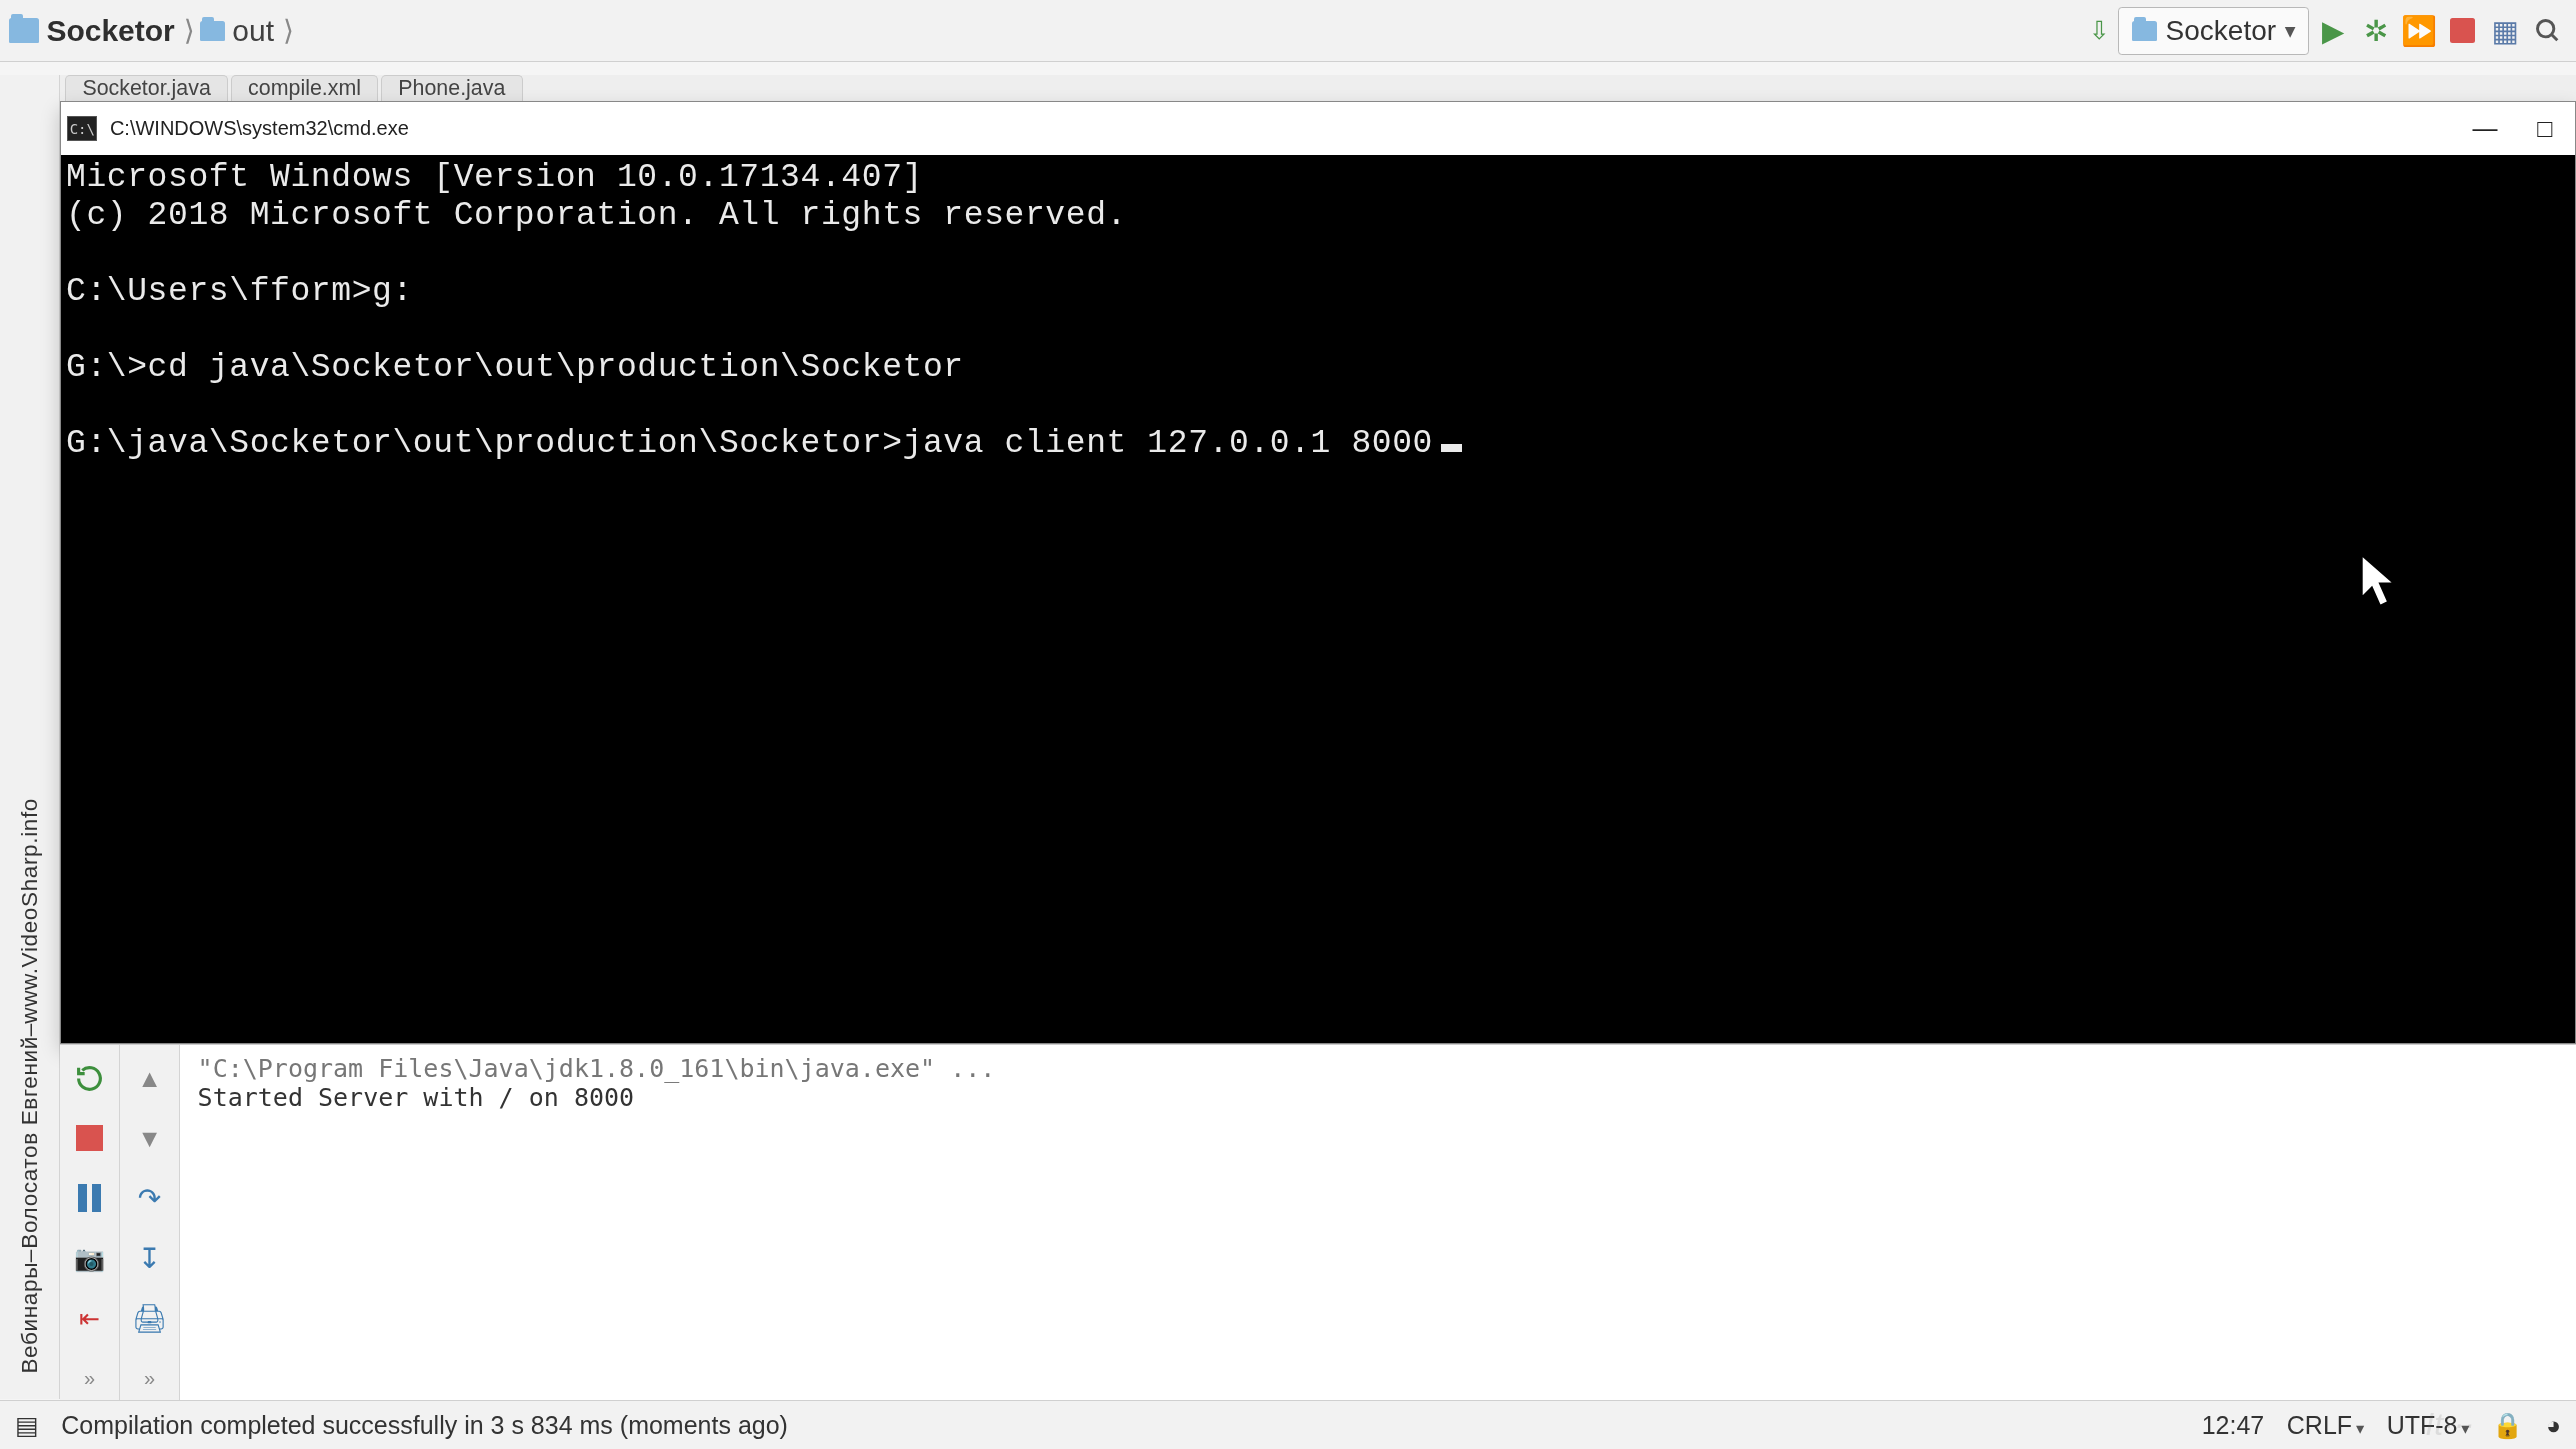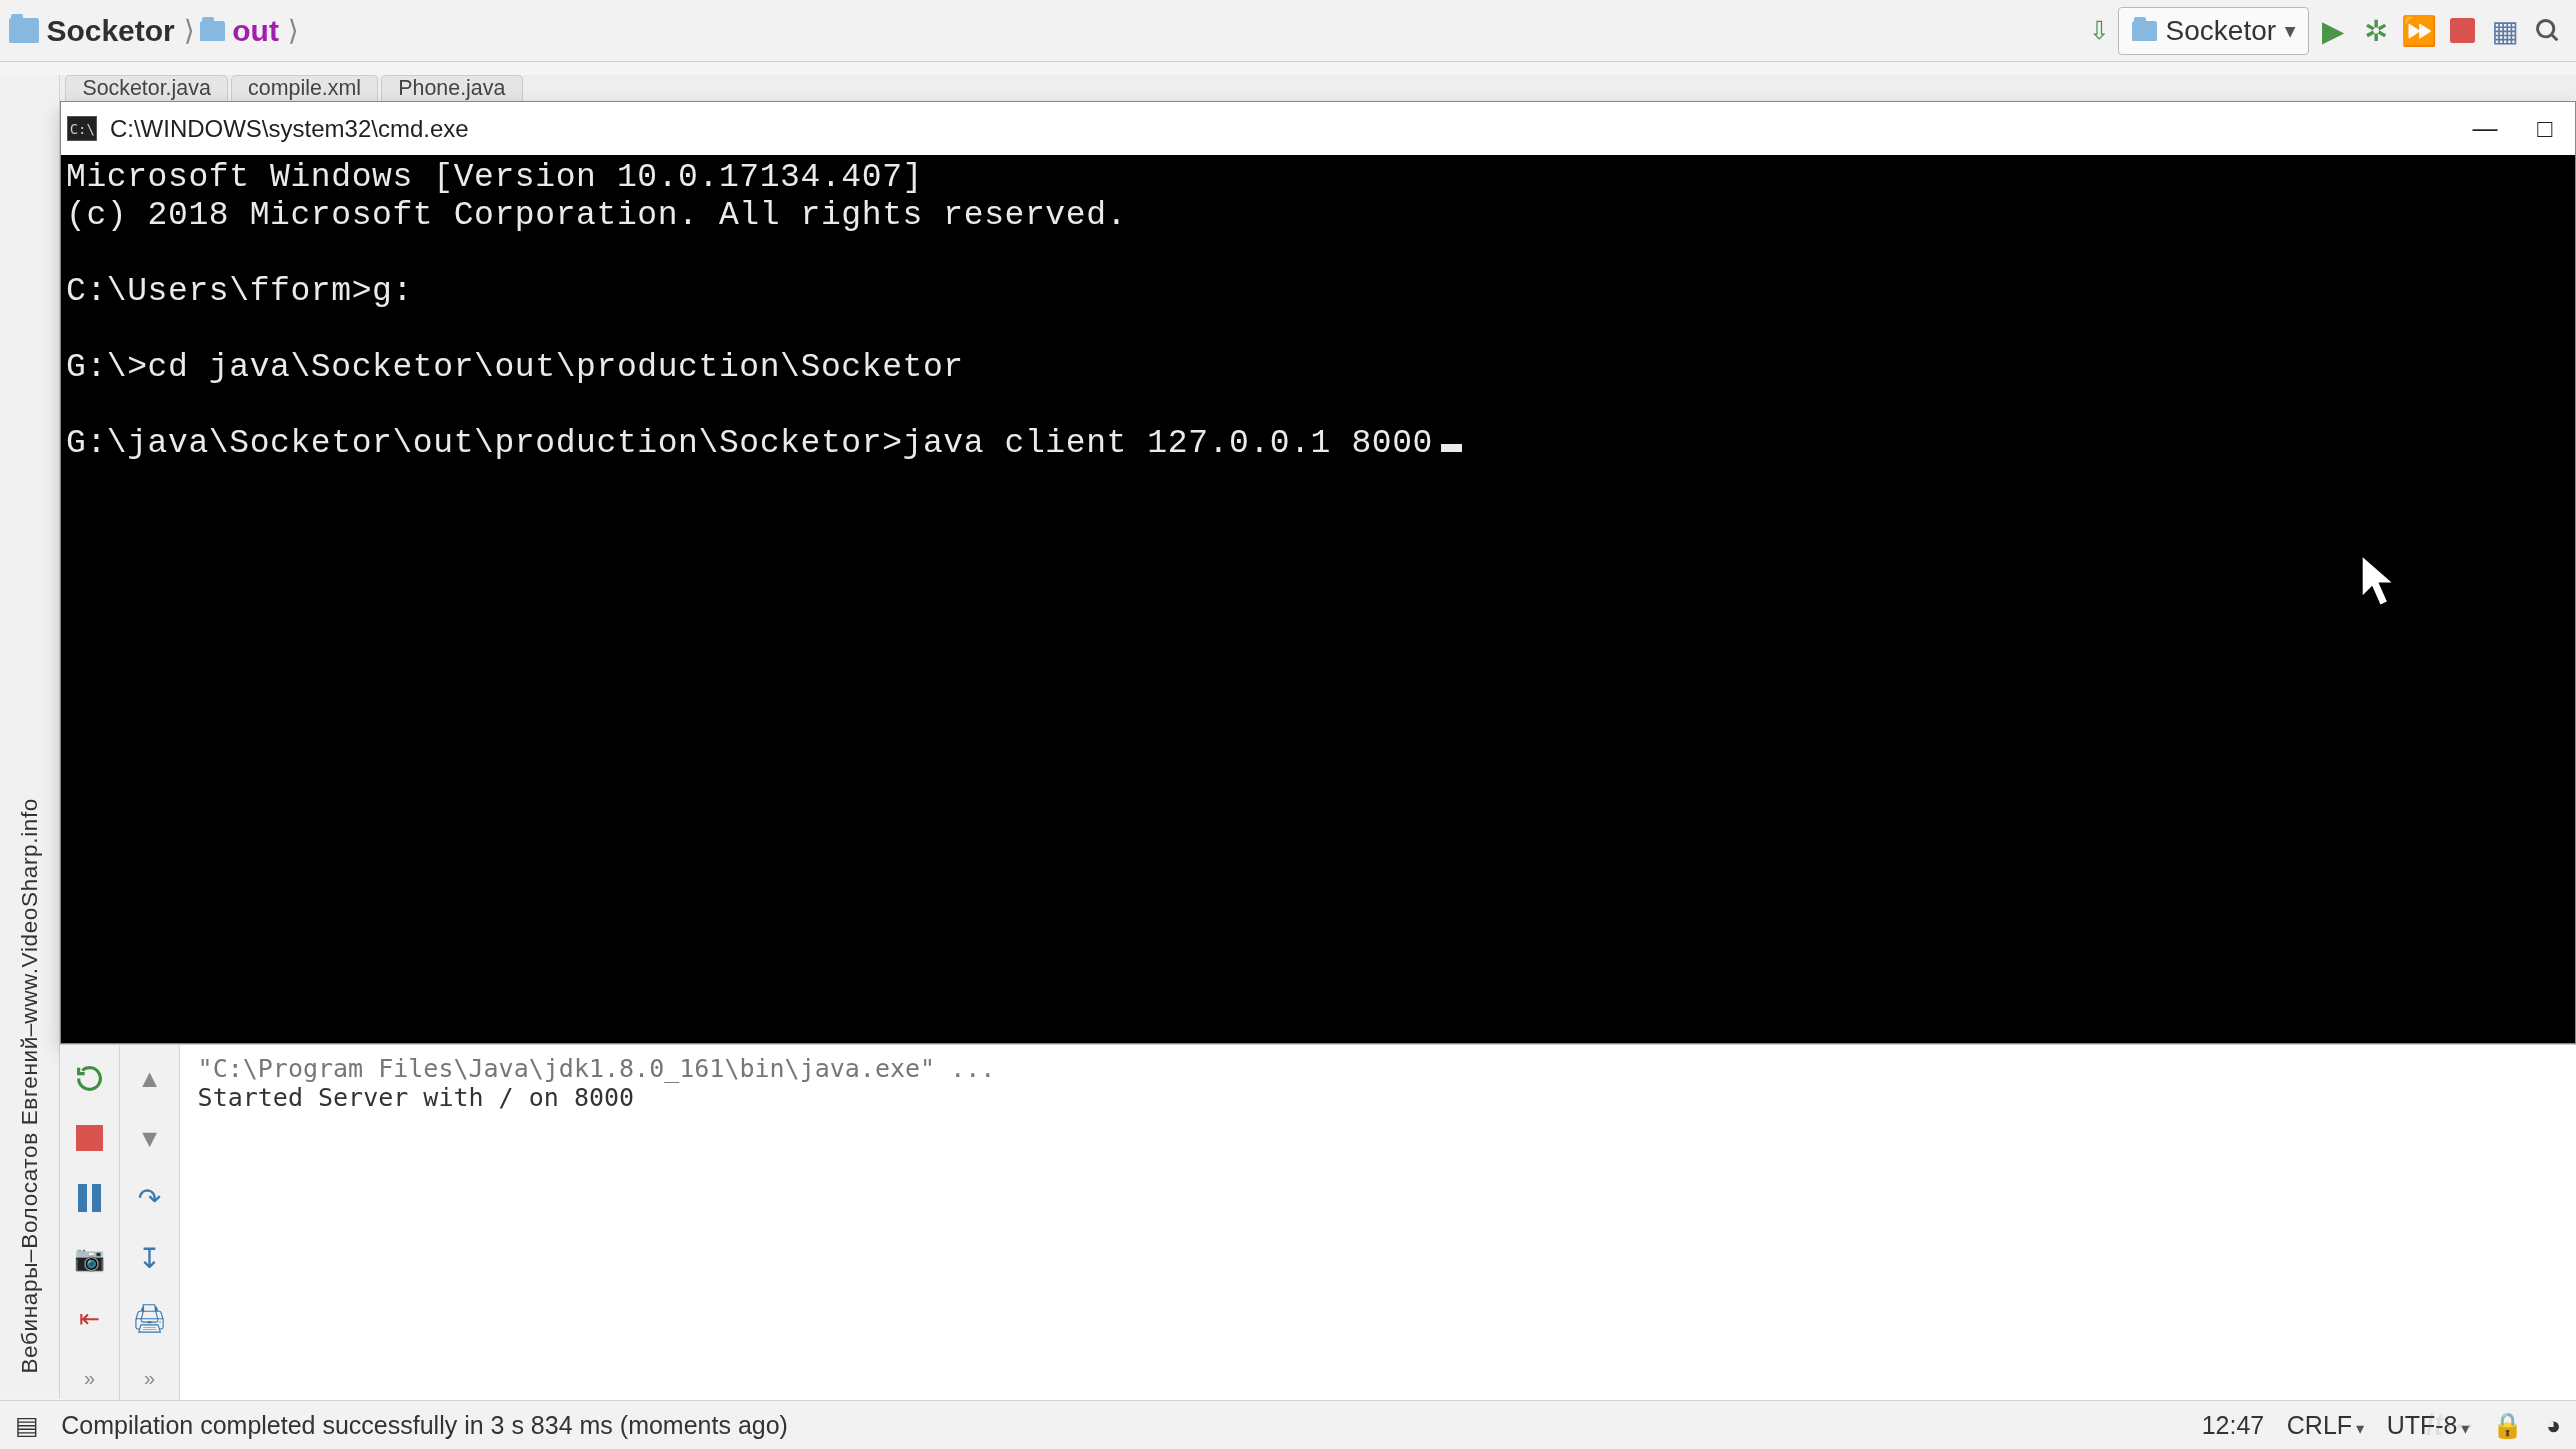--- a/index.html
+++ b/index.html
@@ -4,21 +4,21 @@
 <style>
 * { margin: 0; padding: 0; box-sizing: border-box; }
 html, body { width: 100%; height: 100%; overflow: hidden; font-family: "Segoe UI", Arial, sans-serif; background: #f5f5f5; }
 
 
 .top-toolbar { position: absolute; top: 0; left: 0; right: 0; height: 62px; background: #f2f2f2; border-bottom: 0.6px solid #d0d0d0; display: flex; align-items: center; padding: 0 8.8px; gap: 5px; }
 .breadcrumb { display: flex; align-items: center; gap: 3.8px; }
 .folder-icn { width: 30px; height: 25px; background: #86b8e0; border-radius: 2.5px 2.5px 1.3px 1.3px; position: relative; }
 .folder-icn::before { content: ""; position: absolute; top: -3.8px; left: 2.5px; width: 11.3px; height: 5px; background: #86b8e0; border-radius: 1.9px 1.9px 0 0; }
 .crumb { font-size: 30px; font-weight: 700; color: #2f2f2f; padding: 0 3.8px; }
-.crumb.sub { font-weight: 700; color: #a21caf; }
+.crumb.sub { font-weight: 400; color: #404040; }
 .chev { font-size: 28px; color: #888; padding: 0 1.3px; }
 .toolbar-spacer { flex: 1; }
 .dl-arrow { width: 28px; height: 28px; color: #4a9648; font-size: 25px; display: flex; align-items: center; justify-content: center; }
 .run-select { display: flex; align-items: center; gap: 8.8px; border: 0.6px solid #b8b8b8; border-radius: 3.8px; background: #fafafa; padding: 2.5px 12.6px; height: 48px; }
 .run-select .folder-icn { width: 25px; height: 20px; }
 .run-select-label { font-size: 28px; color: #333; }
 .run-select-caret { font-size: 21.4px; color: #555; }
 .tbtn { width: 38px; height: 38px; display: flex; align-items: center; justify-content: center; font-size: 29px; }
 .play { color: #4a9648; }
 .bug { color: #4a9648; }
@@ -32,21 +32,21 @@
 .vtext { writing-mode: vertical-rl; transform: rotate(180deg); font-size: 22.6px; color: #333; letter-spacing: 0.6px; white-space: nowrap; }
 
 
 .tabstrip { position: absolute; top: 75px; left: 60px; right: 0; height: 35px; background: #eee; border-bottom: 0.6px solid #ccc; display: flex; gap: 2.5px; padding-left: 5px; }
 .etab { display: flex; align-items: flex-start; gap: 6.3px; padding: 0 16.4px; background: #e5e5e5; border: 0.6px solid #ccc; border-bottom: none; border-radius: 5px 5px 0 0; font-size: 21.4px; color: #444; }
 
 
 .cmd-window { position: absolute; top: 101px; left: 60px; right: 0; height: 943px; background: #000; border: 0.6px solid #888; box-shadow: 0 7.5px 19px rgba(0,0,0,0.2); display: flex; flex-direction: column; }
 .cmd-titlebar { height: 53px; background: #ffffff; display: flex; align-items: center; padding: 0 6.3px; gap: 12.6px; }
 .cmd-icon { width: 30px; height: 25px; background: #222; border: 0.6px solid #555; display: flex; align-items: center; justify-content: center; color: #ccc; font-size: 14px; font-family: Consolas, monospace; }
-.cmd-title { font-size: 24px; color: #222; flex: 1; }
+.cmd-title { font-size: 20px; color: #222; flex: 1; }
 .cmd-ctrls { display: flex; gap: 25px; padding-right: 6.3px; }
 .cmd-ctrl { width: 35px; height: 35px; display: flex; align-items: center; justify-content: center; font-size: 25px; color: #222; }
 .cmd-body { flex: 1; background: #000; color: #eaeaea; font-family: Consolas, "Courier New", monospace; font-size: 33px; line-height: 1.15; padding: 4px 5px; white-space: pre; overflow: hidden; letter-spacing: 0.6px; }
 .cursor { display: inline-block; width: 21.4px; height: 7.5px; background: #eaeaea; vertical-align: baseline; margin-left: 7.5px; }
 
 
 .cursor-arrow { position: absolute; top: 553px; left: 2358px; width: 44px; height: 57px; pointer-events: none; }
 .cursor-arrow svg { width: 100%; height: 100%; }
 
 

